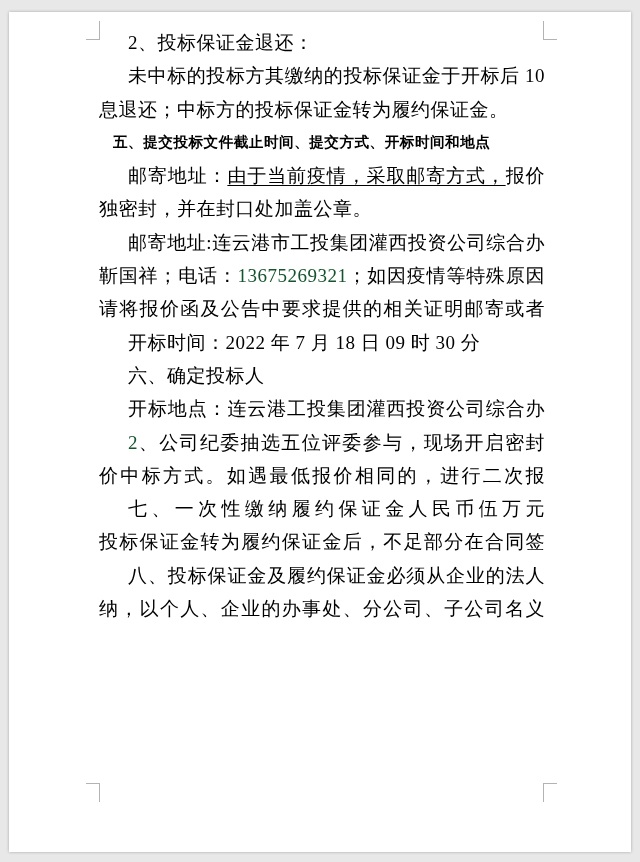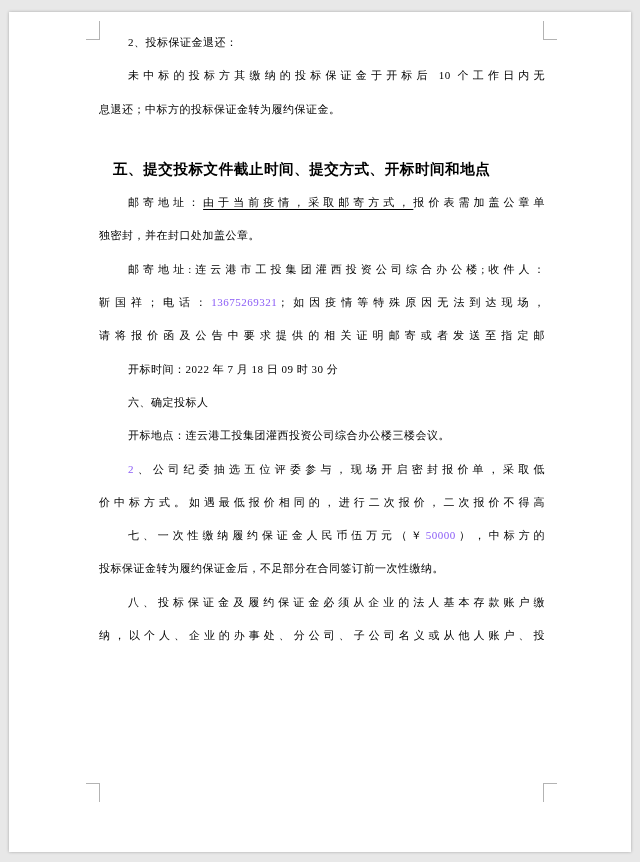--- a/index.html
+++ b/index.html
@@ -19,36 +19,36 @@
   .crop.tl{left:77px;top:9px;border-right:1px solid #b3b3b3;border-bottom:1px solid #b3b3b3;}
   .crop.tr{left:534px;top:9px;border-left:1px solid #b3b3b3;border-bottom:1px solid #b3b3b3;}
   .crop.bl{left:77px;top:771px;border-right:1px solid #b3b3b3;border-top:1px solid #b3b3b3;}
   .crop.br{left:534px;top:771px;border-left:1px solid #b3b3b3;border-top:1px solid #b3b3b3;}
 
   .doc-body{
     position:absolute;left:90px;top:14px;width:446px;
     cursor:text;
   }
   .line{
-    font-size:11px;
+    font-size:19px;
     line-height:33.3px;
     height:33.3px;
     overflow:hidden;
     letter-spacing:.5px;
     color:#000;
     text-align:justify;
     text-align-last:left;
     white-space:pre-wrap;
   }
   .line.just{text-align-last:justify;}
   .line.bold{font-weight:bold;font-size:14.6px;}
-  .line.sp{margin-top:27px;}
+  .line.sp{margin-top:0;}
   .line.ind1{text-indent:14px;}
   .line.ind2{text-indent:29px;}
-  .seg-number{color:#8b5cf6;}
+  .seg-number{color:#14532d;}
   .seg-underline{text-decoration:underline;text-underline-offset:3px;}
 </style>
 </head>
 <body>
 
 <div class="page">
   <div class="crop tl"></div>
   <div class="crop tr"></div>
   <div class="crop bl"></div>
   <div class="crop br"></div>

